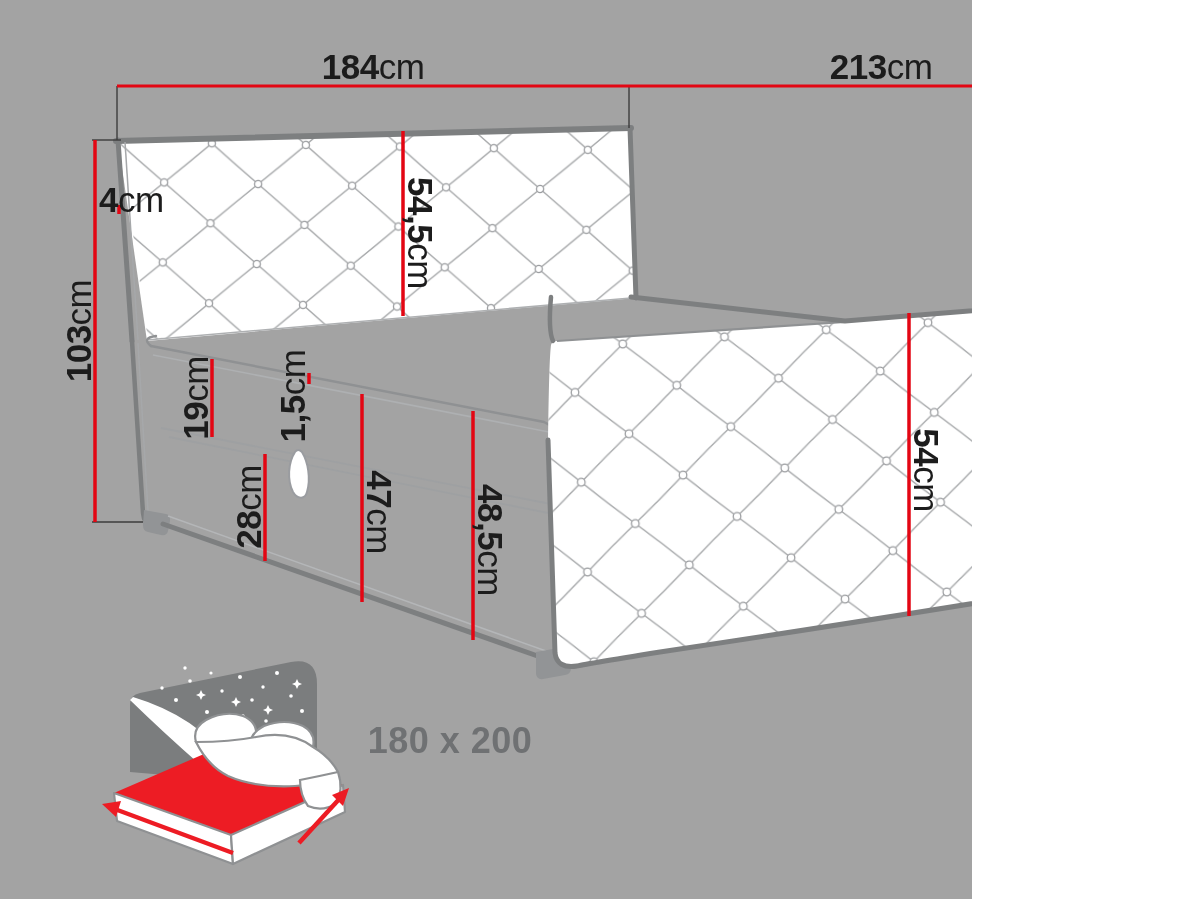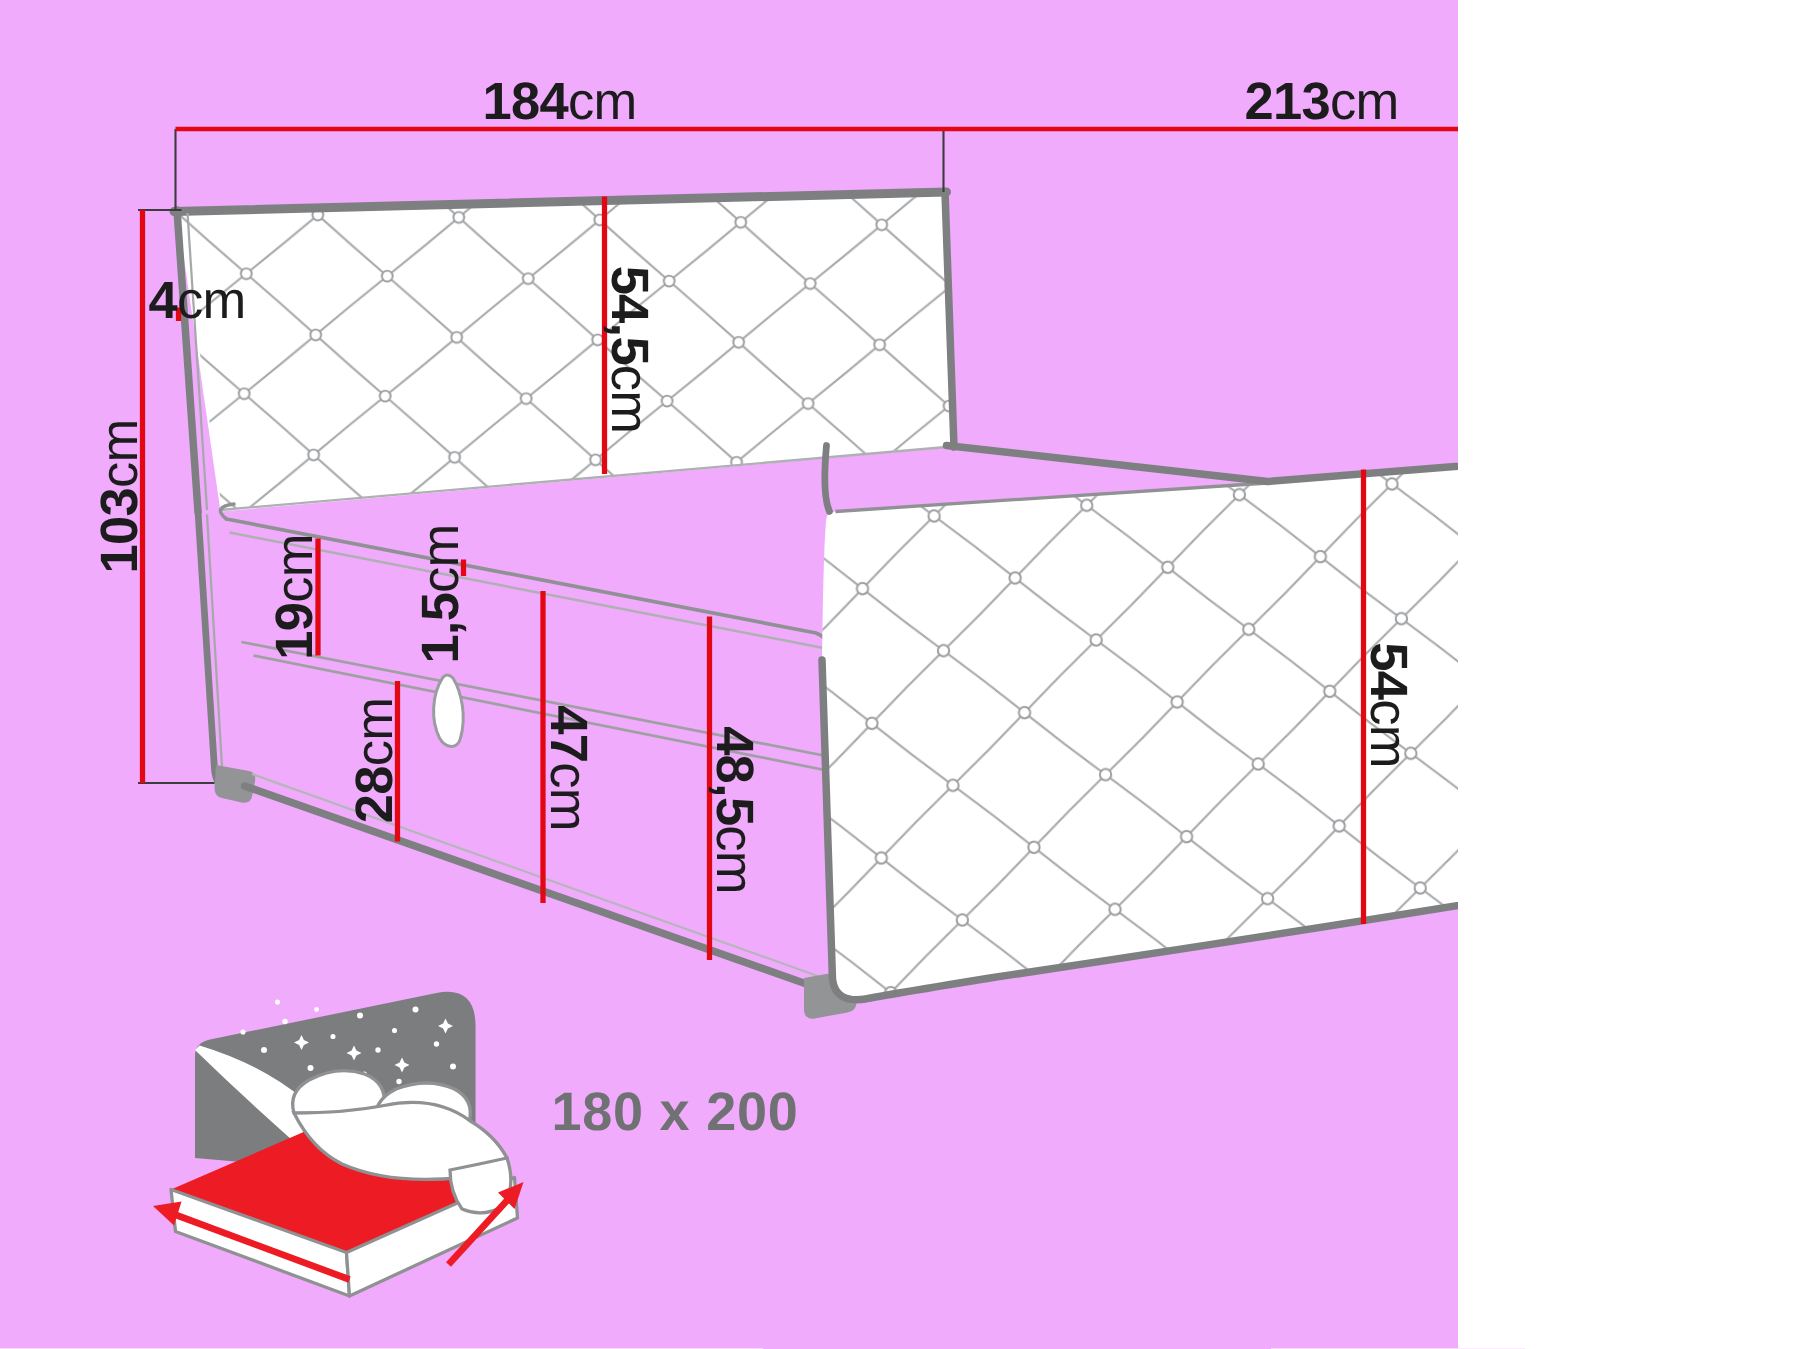--- a/index.html
+++ b/index.html
@@ -1,16 +1,16 @@
 <!DOCTYPE html>
 <html><head>
 <meta charset="utf-8">
 <style>
   html,body{margin:0;padding:0;background:#ffffff;}
-  .stage{position:relative;width:972px;height:899px;background:#f0abfc;overflow:hidden;
+  .stage{position:relative;width:972px;height:899px;background:#a3a3a3;overflow:hidden;
          font-family:"Liberation Sans", sans-serif;}
   svg text{font-family:"Liberation Sans", sans-serif;fill:#1c1c1c;}
   .num{font-weight:bold;letter-spacing:-0.5px;}
   .unit{font-weight:normal;letter-spacing:-0.5px;}
   .dimtext{font-size:35px;}
   .sizetext{font-size:36px;font-weight:bold;fill:#6f7173;letter-spacing:0.5px;}
 </style>
 </head>
 <body>
 

